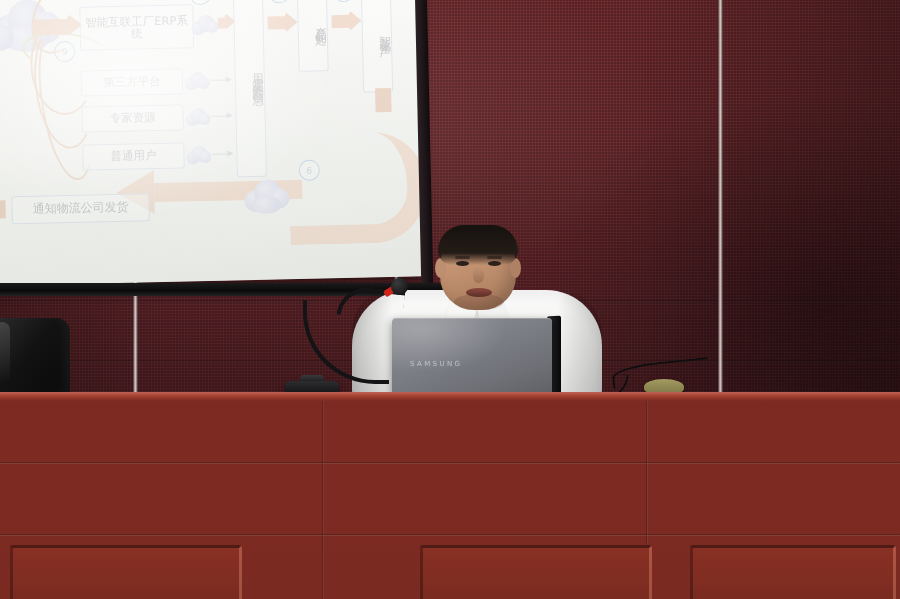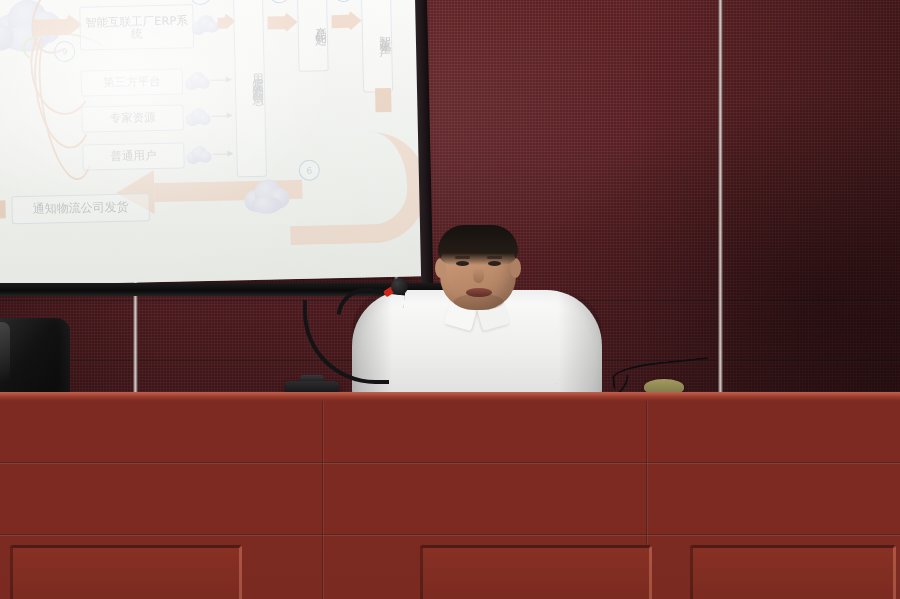--- a/index.html
+++ b/index.html
@@ -399,20 +399,27 @@
     <div class="eyeR"></div>
     <div class="nose"></div>
     <div class="mouth"></div>
     <div class="chin-sh"></div>
   </div>
 
   <div class="cable"></div>
   <div class="cable2"></div>
   <div class="desk-obj"></div>
 
+  <div class="laptop">
+    <div class="lid-hinge"></div>
+    <div class="lid">
+      <div class="lid-sheen"></div>
+      <div class="brand">SAMSUNG</div>
+    </div>
+  </div>
 
   <div class="mic-neck"></div>
   <div class="mic-neck2"></div>
   <div class="mic-red"></div>
   <div class="mic-head"></div>
   <div class="mic-base-top"></div>
   <div class="mic-base"></div>
 
   <div class="desk">
     

